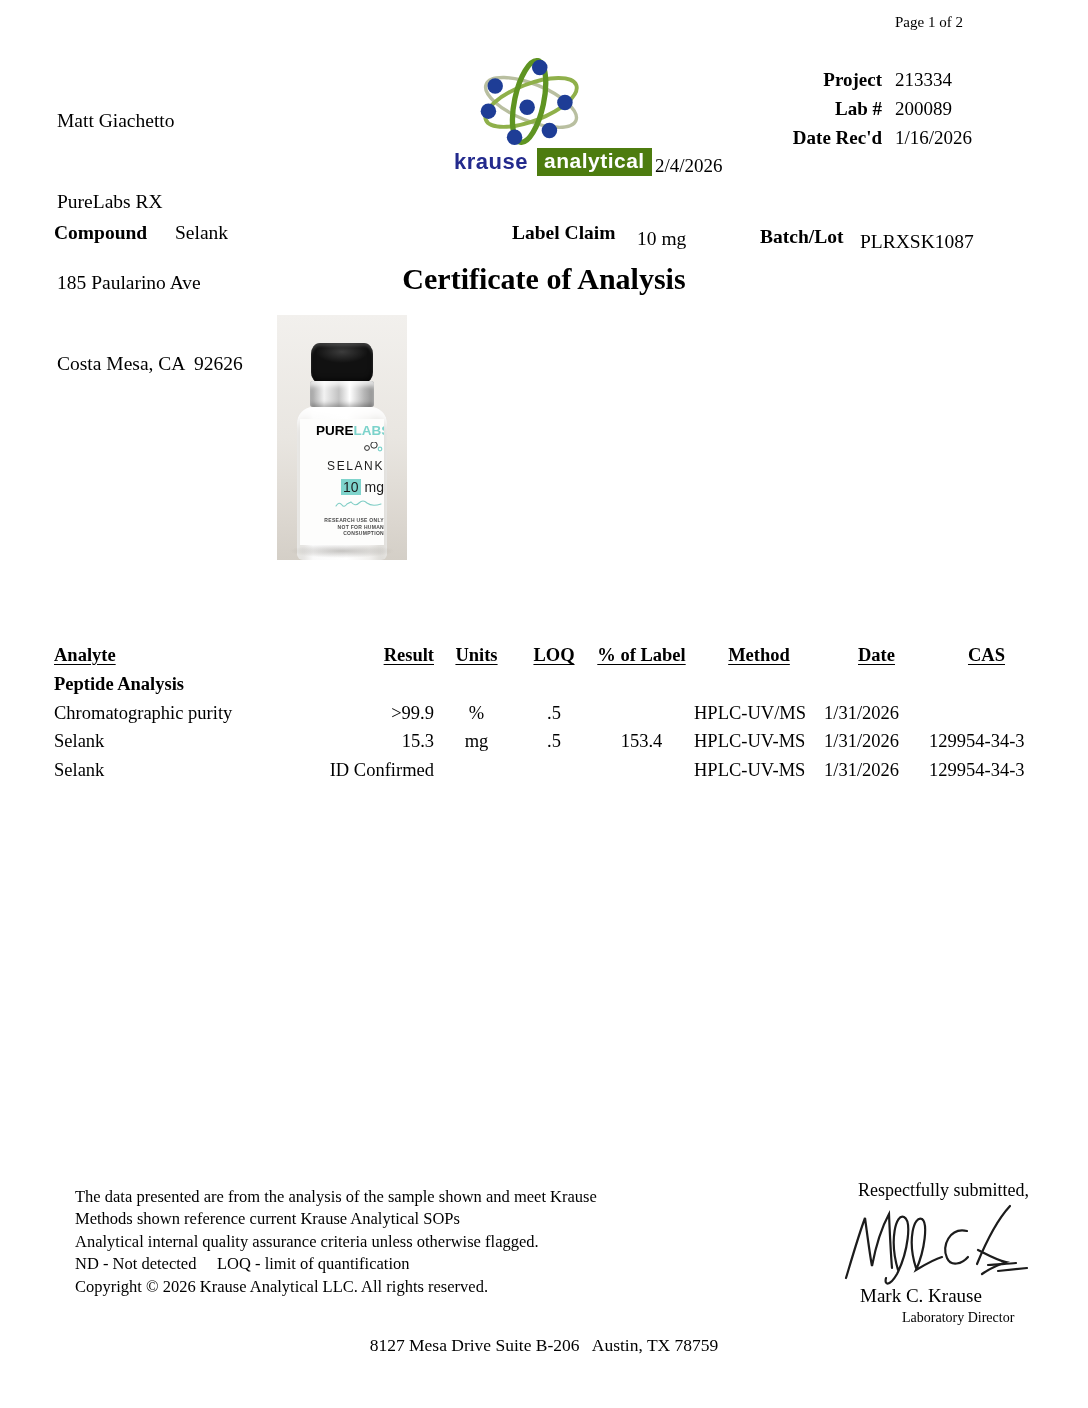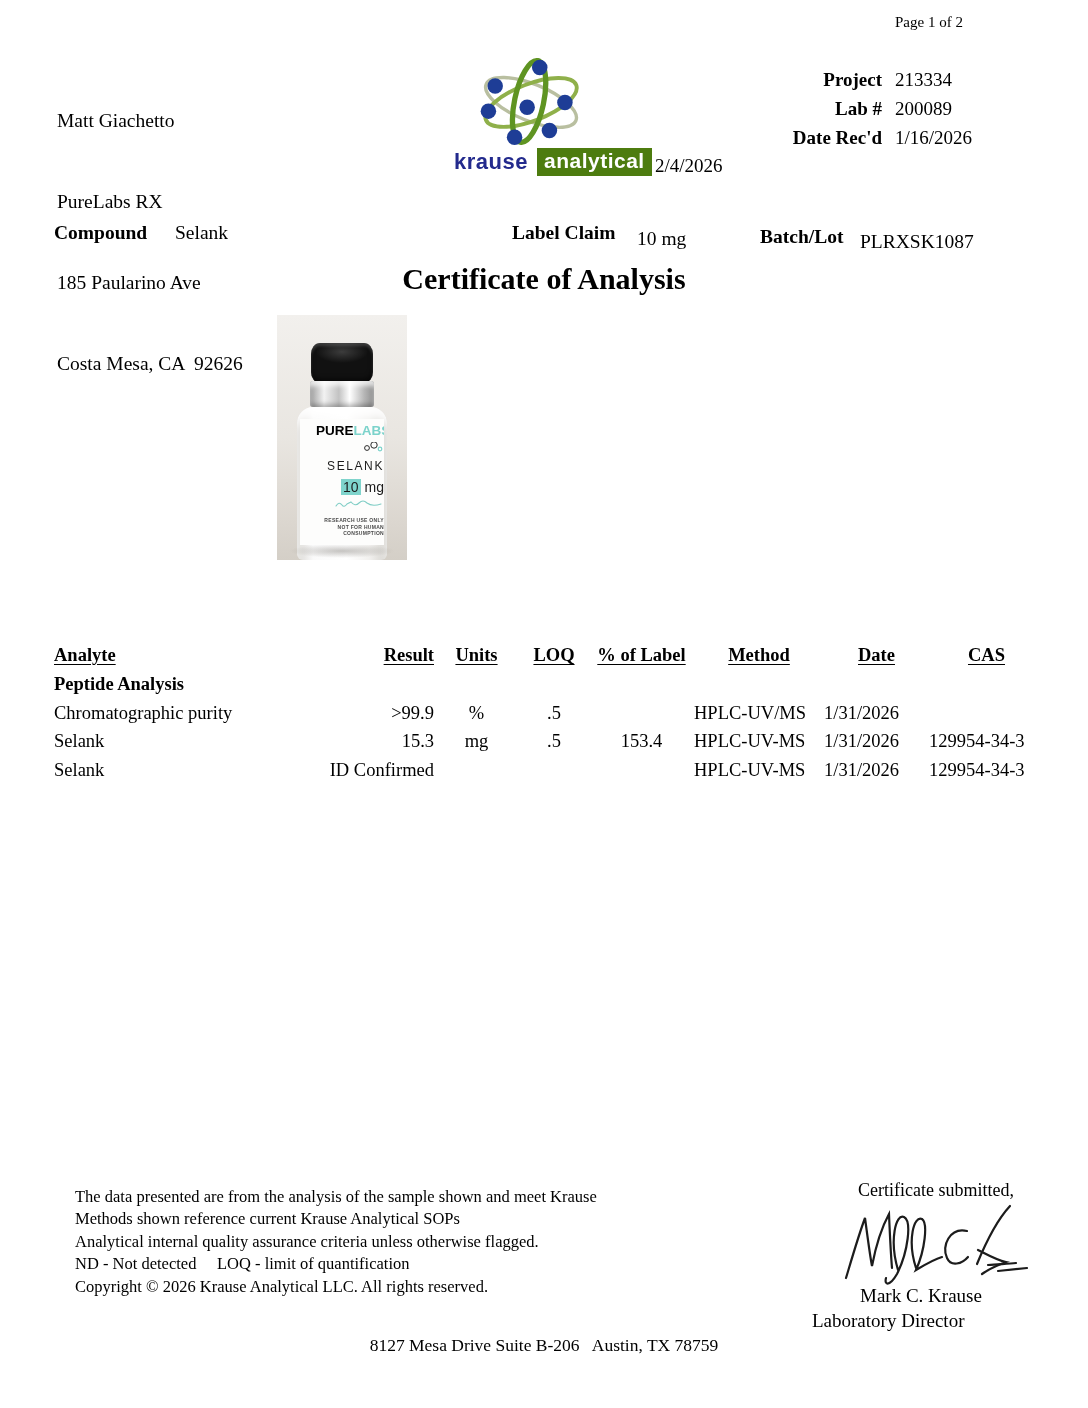--- a/index.html
+++ b/index.html
@@ -67,21 +67,21 @@
   .results .hdr { font-weight:bold; text-decoration:underline; text-underline-offset:3px; line-height:30px; }
   .t-l { text-align:left; } .t-r { text-align:right; } .t-c { text-align:center; }
   .section-row { grid-column:1 / -1; font-weight:bold; }
 
   
   .disclaimer { left:75px; top:1186px; font-size:16.5px; line-height:22.4px; }
   .disclaimer div { white-space:pre; }
   .submitted { left:858px; top:1180px; font-size:18px; }
   .sig { left:838px; top:1198px; }
   .sig-name { left:860px; top:1285px; font-size:19px; }
-  .sig-title { left:812px; top:1310px; font-size:19px; }
+  .sig-title { left:902px; top:1310px; font-size:14px; }
   .lab-address { left:0; top:1335px; width:1088px; text-align:center; font-size:17.5px; white-space:pre; }
 </style>
 </head>
 <body>
 
 <div class="sheet">
 
   <div class="abs page-num">Page 1 of 2</div>
 
   <div class="abs addr">
@@ -200,21 +200,21 @@
   </div>
 
   <div class="abs disclaimer">
     <div>The data presented are from the analysis of the sample shown and meet Krause</div>
     <div>Methods shown reference current Krause Analytical SOPs</div>
     <div>Analytical internal quality assurance criteria unless otherwise flagged.</div>
     <div>ND - Not detected     LOQ - limit of quantification</div>
     <div>Copyright © 2026 Krause Analytical LLC. All rights reserved.</div>
   </div>
 
-  <div class="abs submitted">Certificate submitted,</div>
+  <div class="abs submitted">Respectfully submitted,</div>
 
   <svg class="abs sig" width="195" height="92" viewBox="0 0 195 92">
     <g fill="none" stroke="#1c1c1c" stroke-width="2.2" stroke-linecap="round">
       <path d="M8,80 C14,60 21,36 27,20 C30,42 32,58 34,68 C38,47 45,27 51,16 C52,40 53,58 54,70"></path>
       <path d="M60,72 C51,42 58,15 66,19 C74,23 70,54 59,76 C52,88 46,88 48,80"></path>
       <path d="M78,70 C69,42 76,17 84,21 C90,25 87,52 78,72 C88,66 97,61 104,59"></path>
       <path d="M129,33 C112,29 103,48 109,60 C113,69 124,66 130,59"></path>
       <path d="M139,66 C148,44 159,22 172,8"></path>
       <path d="M140,52 C150,57 158,62 168,64 C160,67 151,71 144,76"></path>
       <path d="M150,67 C160,66 170,66 178,65 M160,73 L189,70"></path>

